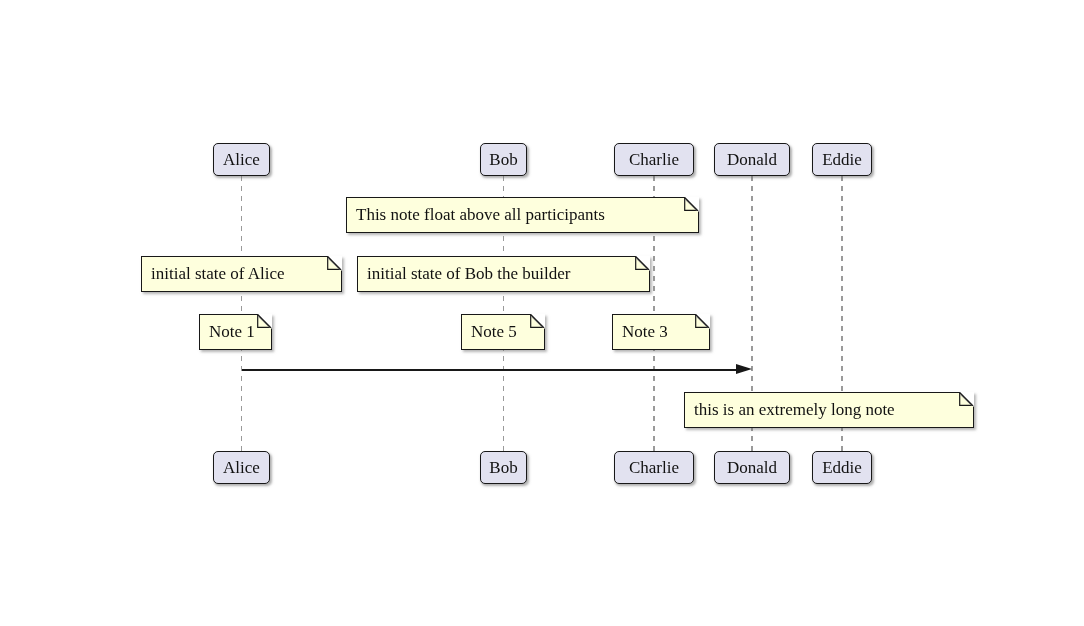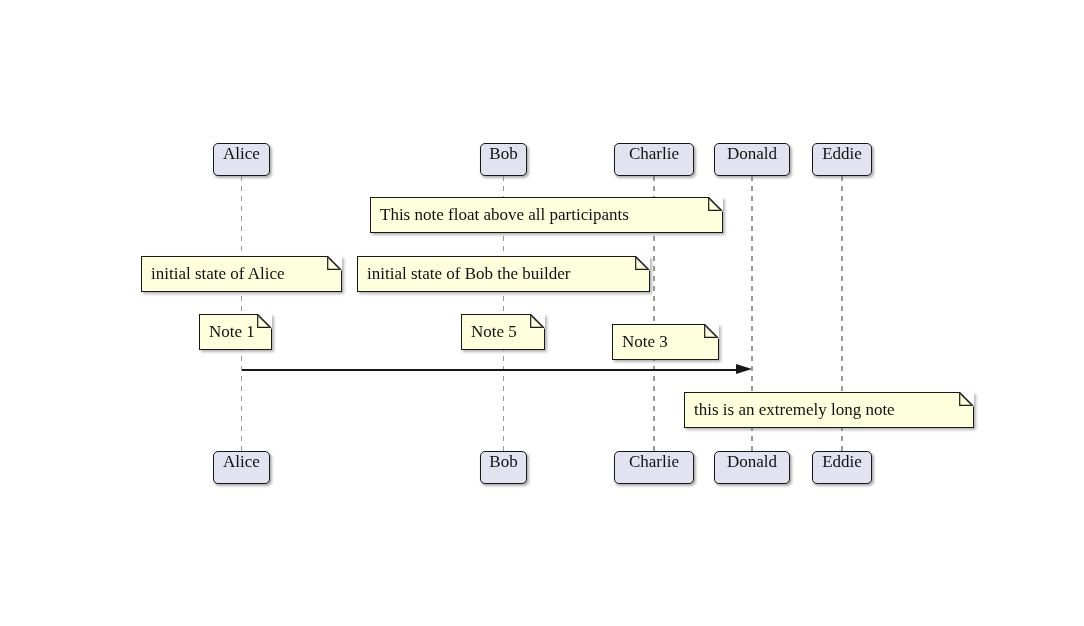--- a/index.html
+++ b/index.html
@@ -28,21 +28,21 @@
     );
   }
   .participant {
     position: absolute;
     height: 33px;
     box-sizing: border-box;
     background: #E2E2F0;
     border: 1.5px solid #181818;
     border-radius: 5px;
     display: flex;
-    align-items: flex-start;
+    align-items: center;
     justify-content: center;
     font-size: 17px;
     box-shadow: 1.5px 2px 2.5px rgba(110,110,110,0.55);
   }
   .note {
     position: absolute;
     height: 36px;
     box-sizing: border-box;
     background: #FEFFDD;
     border: 1.3px solid #181818;
@@ -99,21 +99,21 @@
   <div class="participant" style="left:614px;top:143px;width:80px">
       <span>Charlie</span>
     </div>
   <div class="participant" style="left:714px;top:143px;width:76px">
       <span>Donald</span>
     </div>
   <div class="participant" style="left:812px;top:143px;width:60px">
       <span>Eddie</span>
     </div>
 
-  <div class="note" style="left:370px;top:197px;width:353px">
+  <div class="note" style="left:346px;top:197px;width:353px">
     <span>This note float above all participants</span>
     <svg class="fold" viewBox="0 0 15 15">
       <polygon points="0,0 15,0 15,15" fill="#ffffff"></polygon>
       <polygon points="0.7,0.7 0.7,13.3 13.3,13.3" fill="#FEFFDD" stroke="#181818" stroke-width="1.2"></polygon>
       <line x1="1.4" y1="1.8" x2="13" y2="13" stroke="#9a9a9a" stroke-width="1.8"></line>
       <line x1="0.7" y1="0.7" x2="13.3" y2="13.3" stroke="#181818" stroke-width="1.1"></line>
     </svg>
   </div>
 
   <div class="note" style="left:357px;top:256px;width:293px">
@@ -146,21 +146,21 @@
   </div>
   <div class="note" style="left:461px;top:314px;width:84px">
     <span>Note 5</span>
     <svg class="fold" viewBox="0 0 15 15">
       <polygon points="0,0 15,0 15,15" fill="#ffffff"></polygon>
       <polygon points="0.7,0.7 0.7,13.3 13.3,13.3" fill="#FEFFDD" stroke="#181818" stroke-width="1.2"></polygon>
       <line x1="1.4" y1="1.8" x2="13" y2="13" stroke="#9a9a9a" stroke-width="1.8"></line>
       <line x1="0.7" y1="0.7" x2="13.3" y2="13.3" stroke="#181818" stroke-width="1.1"></line>
     </svg>
   </div>
-  <div class="note" style="left:612px;top:324px;width:107px">
+  <div class="note" style="left:612px;top:314px;width:98px">
     <span>Note 3</span>
     <svg class="fold" viewBox="0 0 15 15">
       <polygon points="0,0 15,0 15,15" fill="#ffffff"></polygon>
       <polygon points="0.7,0.7 0.7,13.3 13.3,13.3" fill="#FEFFDD" stroke="#181818" stroke-width="1.2"></polygon>
       <line x1="1.4" y1="1.8" x2="13" y2="13" stroke="#9a9a9a" stroke-width="1.8"></line>
       <line x1="0.7" y1="0.7" x2="13.3" y2="13.3" stroke="#181818" stroke-width="1.1"></line>
     </svg>
   </div>
 
   <div class="arrow-line"></div>

